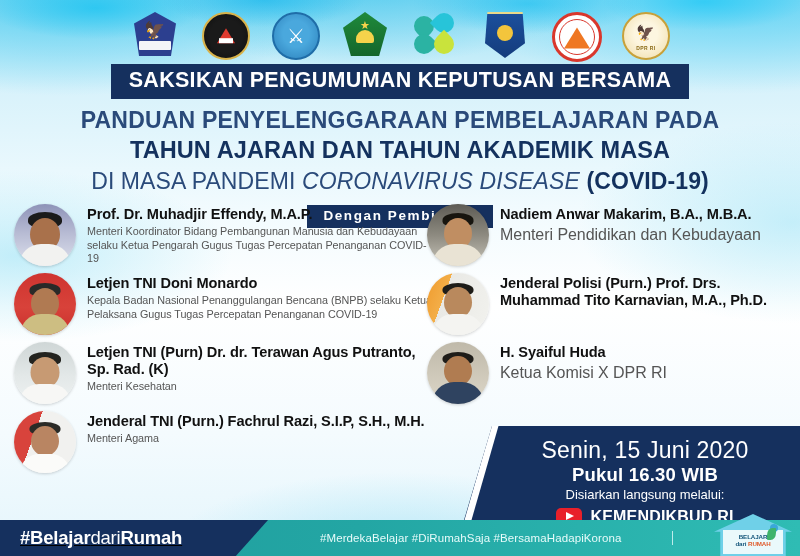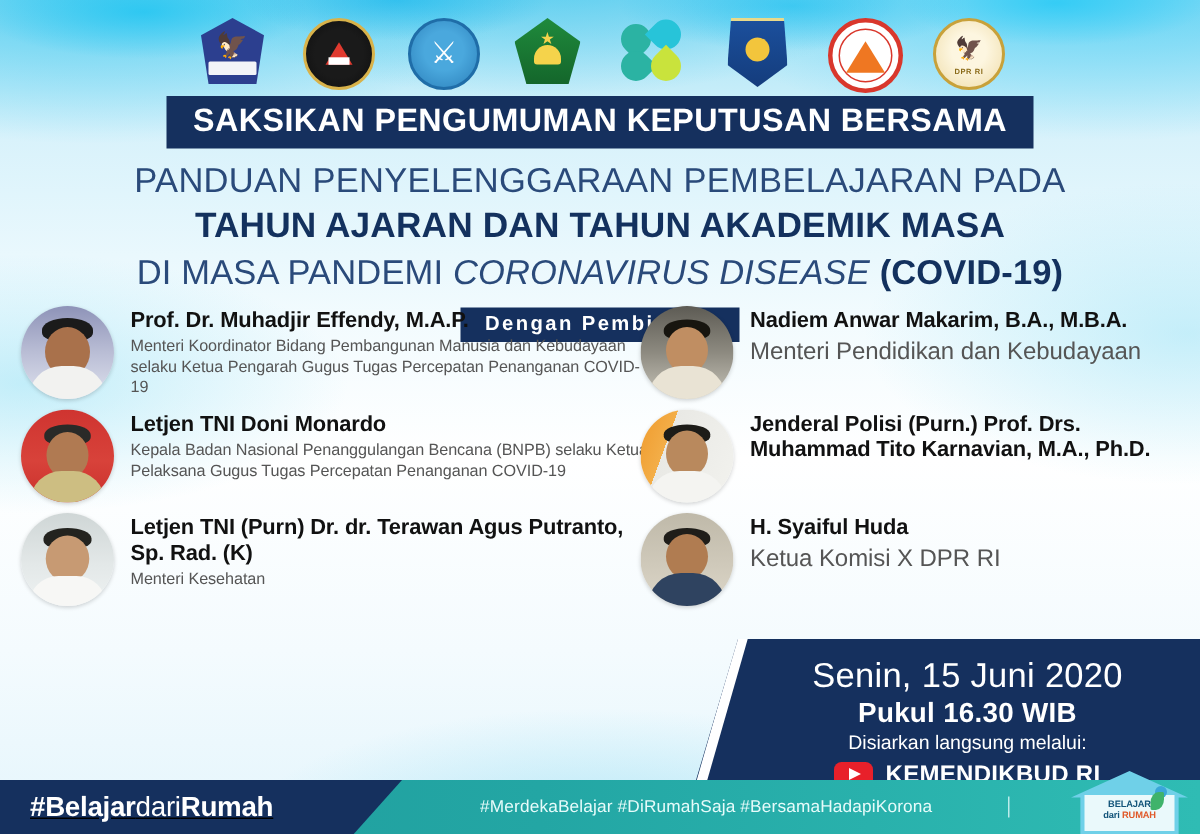--- a/index.html
+++ b/index.html
@@ -87,21 +87,21 @@
   .dpr .bird{position:absolute;left:50%;top:24%;transform:translateX(-50%);
     font-size:15px;color:#b98a23;line-height:1;}
   .dpr .lbl{position:absolute;left:0;right:0;bottom:7px;text-align:center;
     font-size:5px;color:#8a6a17;letter-spacing:.4px;font-weight:bold;}
 
   
   .titleblock{position:absolute;top:64px;left:0;right:0;text-align:center;z-index:5;}
   .t-banner{display:inline-block;background:#15305e;color:#fff;
     font-size:21.5px;font-weight:bold;letter-spacing:.3px;
     padding:6px 18px 7px;line-height:1;}
-  .t-line2{font-size:23px;color:#2a4a7a;letter-spacing:.2px;margin-top:9px;line-height:1.12;font-weight:400;}
+  .t-line2{font-size:23px;color:#2a4a7a;letter-spacing:.2px;margin-top:9px;line-height:1.12;font-weight:700;}
   .t-line3{font-size:23.5px;color:#13315e;font-weight:bold;letter-spacing:.1px;margin-top:4px;line-height:1.12;}
   .t-line4{font-size:23px;color:#2a4a7a;margin-top:4px;line-height:1.15;letter-spacing:.1px;}
   .t-line4 .ital{font-style:italic;}
   .t-line4 .bold{font-weight:bold;color:#13315e;}
   .t-speakers{display:inline-block;margin-top:11px;background:#15305e;color:#fff;
     font-size:13.5px;font-weight:bold;letter-spacing:1.6px;padding:4px 16px 5px;line-height:1;}
 
   
   .cols{position:absolute;top:204px;left:0;right:0;z-index:5;}
   .col-left{position:absolute;left:14px;top:0;width:420px;}
@@ -265,20 +265,33 @@
             <div class="head" style="width:29px;height:31px;top:15px;background:#c79a73;"></div>
             <div class="body" style="width:52px;height:20px;bottom:0;background:#f7f7f5;"></div>
           </div>
         </div>
         <div class="meta">
           <div class="nm">Letjen TNI (Purn) Dr. dr. Terawan Agus Putranto, Sp. Rad. (K)</div>
           <div class="ttl">Menteri Kesehatan</div>
         </div>
       </div>
 
+      <div class="spk">
+        <div class="avatar">
+          <div class="av-in" style="background:linear-gradient(110deg,#d8433c 0%,#d8433c 34%,#f1f1ef 34%,#f1f1ef 100%)">
+            <div class="hair" style="width:31px;height:13px;top:11px;background:#2b2b27;"></div>
+            <div class="head" style="width:28px;height:30px;top:15px;background:#b98562;"></div>
+            <div class="body" style="width:50px;height:19px;bottom:0;background:#fbfbf9;"></div>
+          </div>
+        </div>
+        <div class="meta">
+          <div class="nm">Jenderal TNI (Purn.) Fachrul Razi, S.I.P, S.H., M.H.</div>
+          <div class="ttl">Menteri Agama</div>
+        </div>
+      </div>
 
     </div>
 
     <div class="col-right">
 
       <div class="spk">
         <div class="avatar">
           <div class="av-in" style="background:linear-gradient(180deg,#5d5b54 0%,#8d8a80 50%,#c8c5ba 100%)">
             <div class="hair" style="width:31px;height:14px;top:9px;background:#17150f;"></div>
             <div class="head" style="width:28px;height:31px;top:14px;background:#c08e62;"></div>

